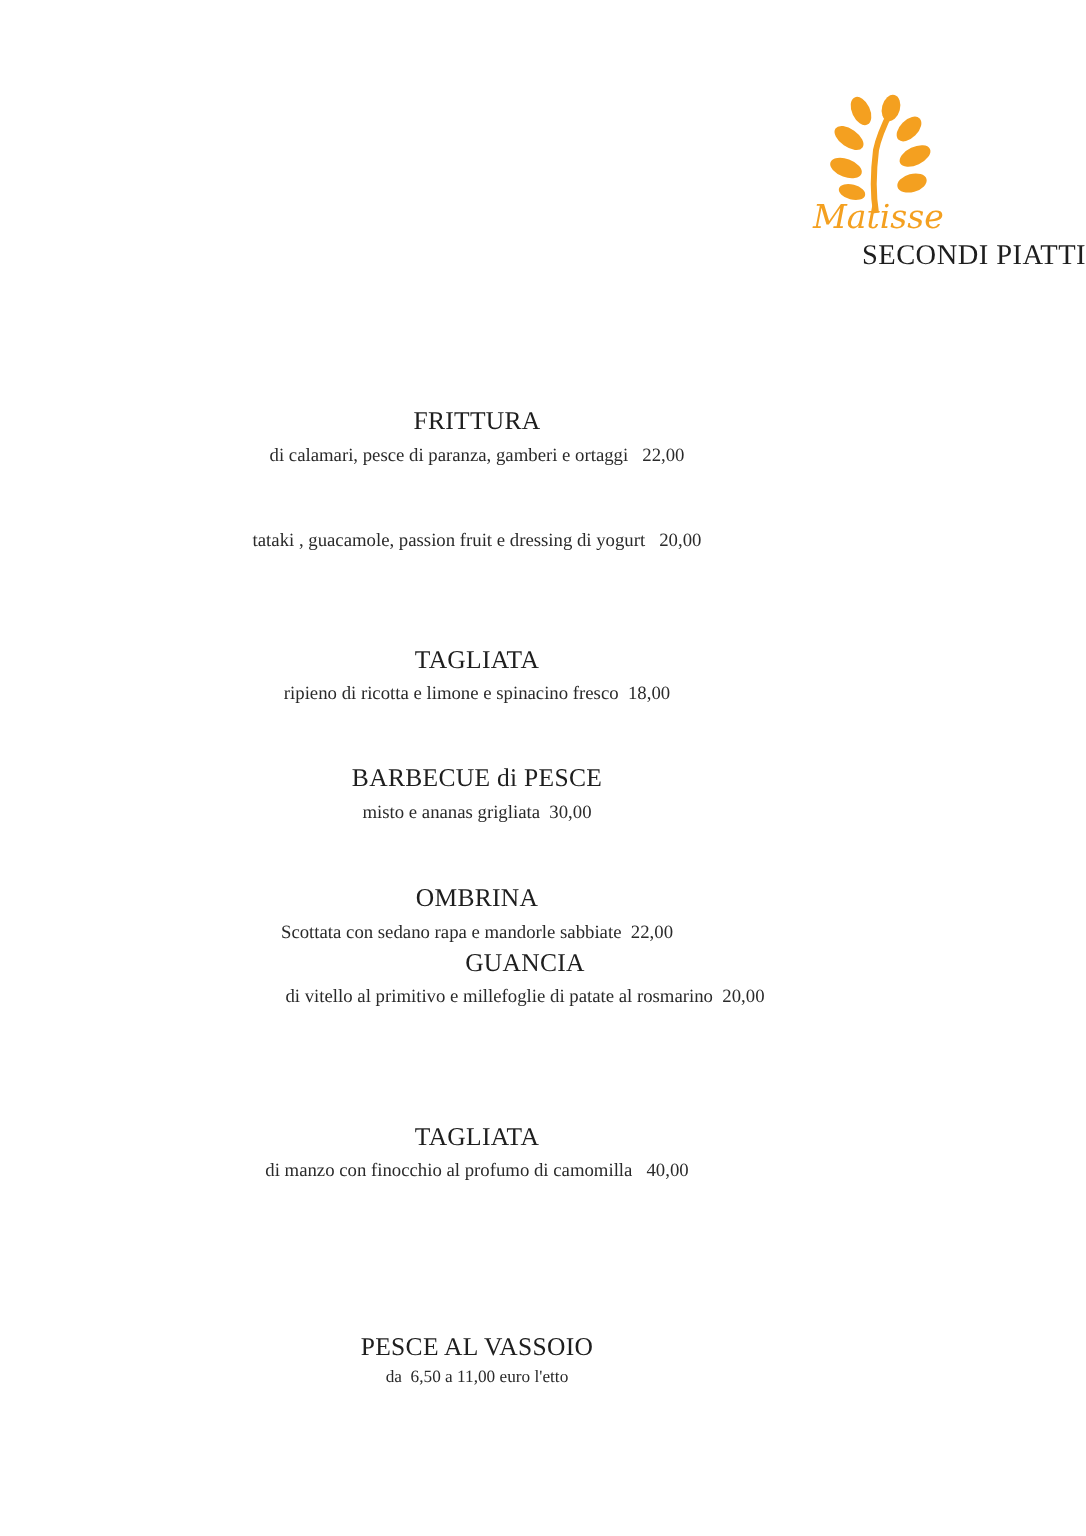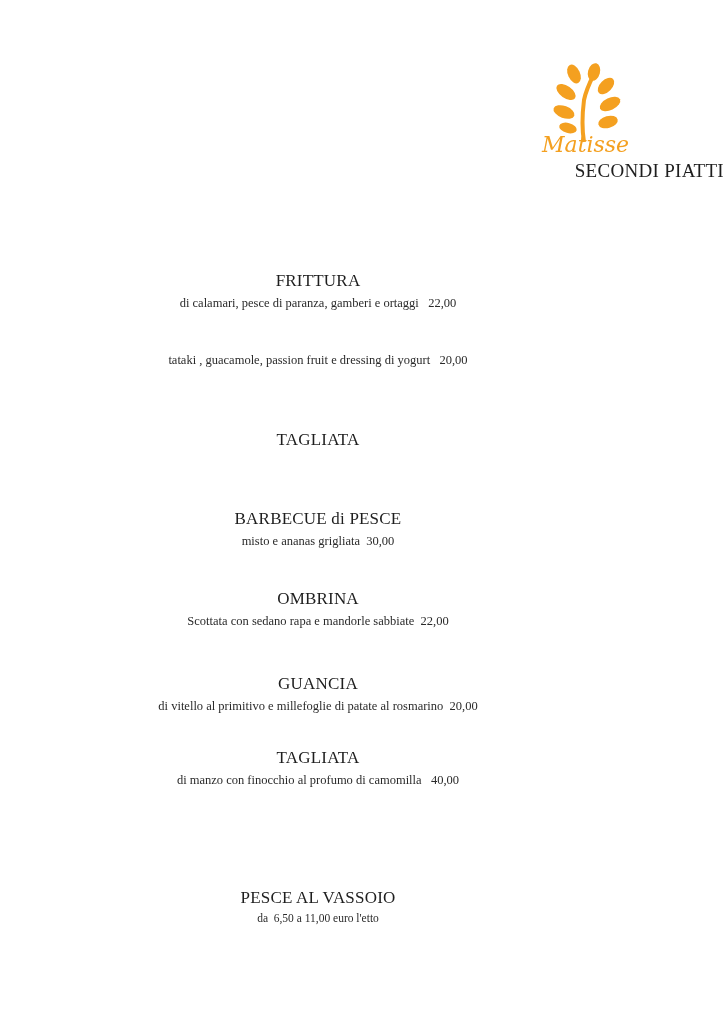--- a/index.html
+++ b/index.html
@@ -40,33 +40,34 @@
   <div class="dish-name">FRITTURA</div>
   <div class="dish-desc">di calamari, pesce di paranza, gamberi e ortaggi   22,00</div>
 </div>
 
 <div class="dish" style="top:349px;">
   <div class="dish-desc">tataki , guacamole, passion fruit e dressing di yogurt   20,00</div>
 </div>
 
 <div class="dish" style="top:429px;">
   <div class="dish-name">TAGLIATA</div>
+  <div class="dish-desc">ripieno di ricotta e limone e spinacino fresco  18,00</div>
 </div>
 
 <div class="dish" style="top:508px;">
   <div class="dish-name">BARBECUE di PESCE</div>
   <div class="dish-desc">misto e ananas grigliata  30,00</div>
 </div>
 
 <div class="dish" style="top:588px;">
   <div class="dish-name">OMBRINA</div>
   <div class="dish-desc">Scottata con sedano rapa e mandorle sabbiate  22,00</div>
 </div>
 
-<div class="dish" style="top:673px;">
+<div class="dish" style="top:631px;padding-left:32px;">
   <div class="dish-name">GUANCIA</div>
   <div class="dish-desc">di vitello al primitivo e millefoglie di patate al rosmarino  20,00</div>
 </div>
 
 <div class="dish" style="top:747px;">
   <div class="dish-name">TAGLIATA</div>
   <div class="dish-desc">di manzo con finocchio al profumo di camomilla   40,00</div>
 </div>
 
 <div class="dish" style="top:887px;">

